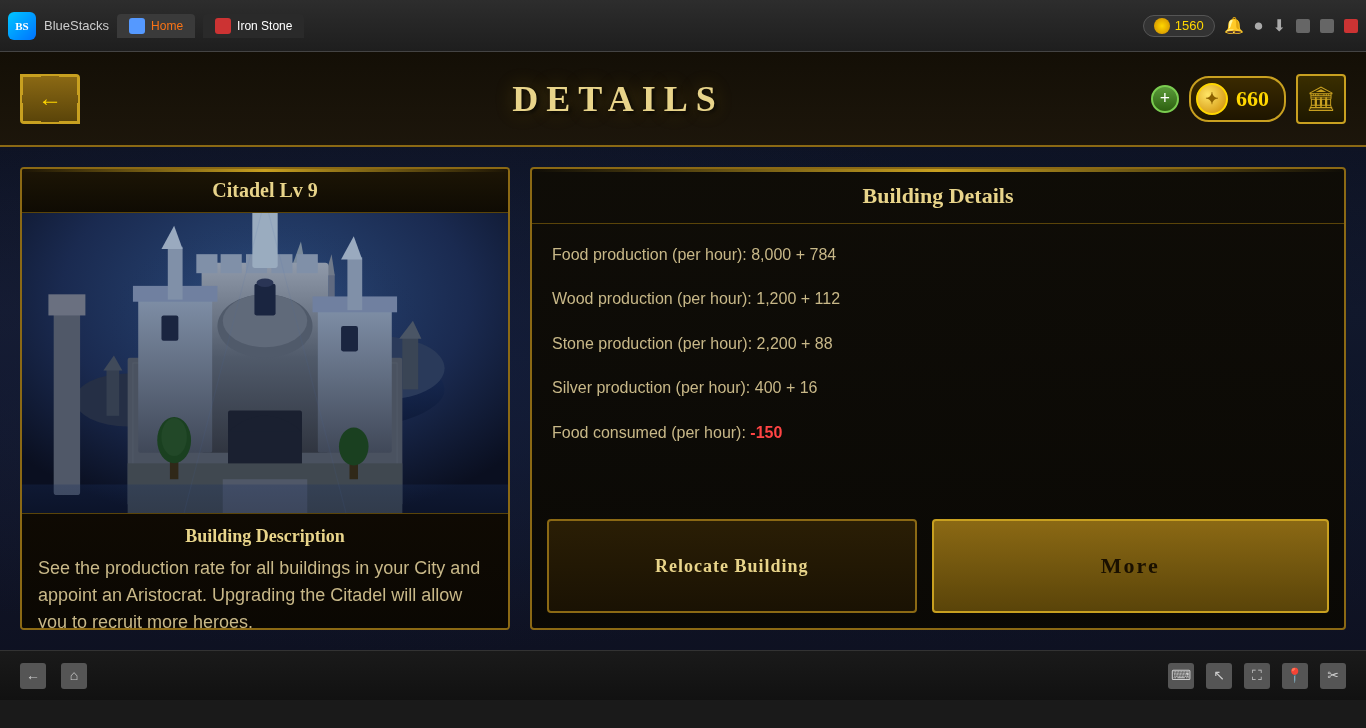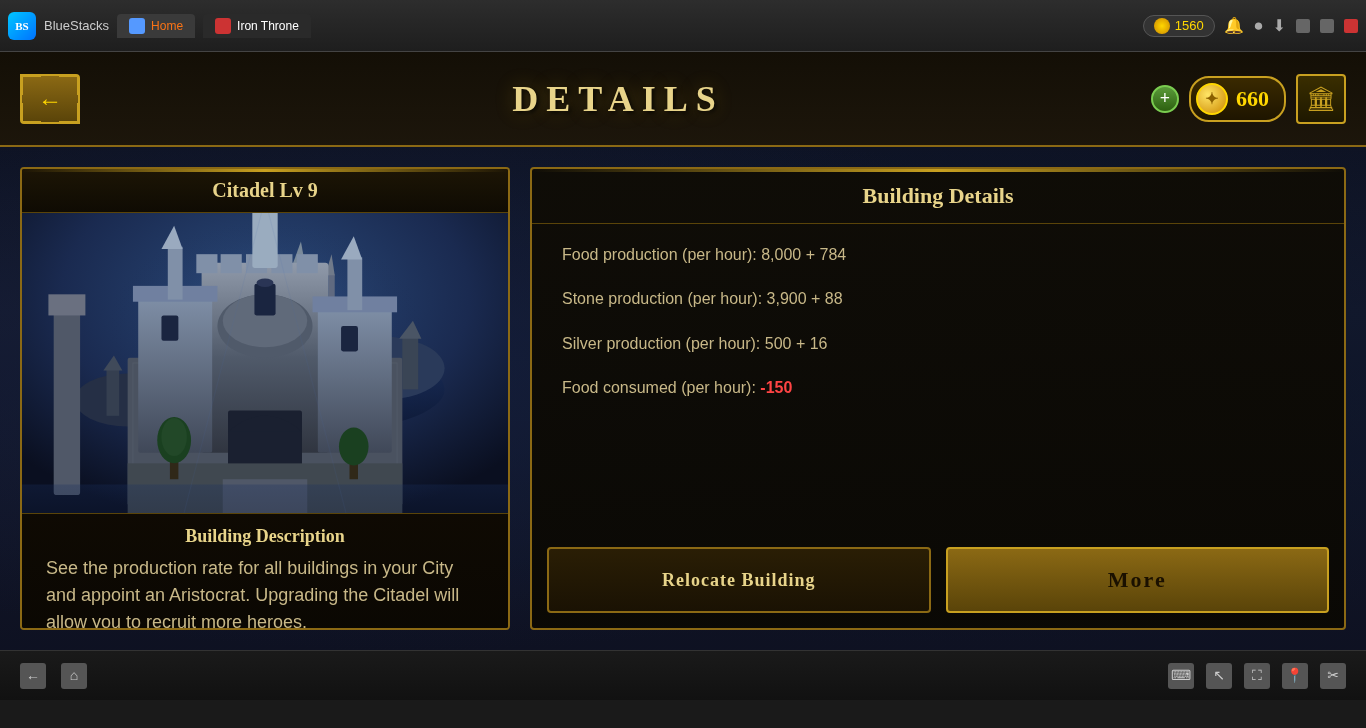--- a/index.html
+++ b/index.html
@@ -253,21 +253,21 @@
       align-items: center;
       justify-content: center;
       position: relative;
       overflow: hidden;
       min-height: 300px;
     }
 
     .desc-section {
       background: linear-gradient(180deg, rgba(15,10,3,0.95), rgba(10,7,2,0.95));
       border-top: 1px solid #5a4409;
-      padding: 12px 24px;
+      padding: 12px 16px;
     }
     .desc-title {
       text-align: center;
       font-size: 18px;
       color: #e8d48a;
       font-weight: bold;
       margin-bottom: 8px;
       font-family: 'Times New Roman', serif;
     }
     .desc-text {
@@ -302,21 +302,21 @@
       padding: 14px;
       font-size: 22px;
       color: #e8d48a;
       font-weight: bold;
       font-family: 'Times New Roman', serif;
       border-bottom: 1px solid #5a4409;
     }
 
     .details-content {
       flex: 1;
-      padding: 20px 30px;
+      padding: 20px 20px;
       display: flex;
       flex-direction: column;
       gap: 22px;
     }
 
     .detail-row {
       font-size: 16px;
       color: #c8b888;
       font-family: Arial, sans-serif;
       line-height: 1.4;
@@ -343,21 +343,21 @@
       font-size: 18px;
       font-weight: bold;
       font-family: 'Times New Roman', serif;
       cursor: pointer;
       text-align: center;
       letter-spacing: 1px;
     }
 
     .btn-more {
       flex: 1;
-      padding: 18px;
+      padding: 32px;
       background: linear-gradient(180deg, #8b6914, #5a4409);
       border: 2px solid #c8a020;
       border-radius: 4px;
       color: #1a1000;
       font-size: 22px;
       font-weight: bold;
       font-family: 'Times New Roman', serif;
       cursor: pointer;
       text-align: center;
       letter-spacing: 2px;
@@ -405,21 +405,21 @@
   <div class="bs-logo">BS</div>
   <span class="titlebar-text">BlueStacks</span>
 
   <div class="titlebar-tab">
     <span class="home-icon"></span>
     <span>Home</span>
   </div>
 
   <div class="titlebar-tab active">
     <span class="game-icon"></span>
-    <span>Iron Throne</span>
+    <span>Iron Stone</span>
   </div>
 
   <div class="titlebar-spacer"></div>
 
   <div class="titlebar-controls">
     <div class="currency-display">
       <span class="coin-icon"></span>
       <span>1560</span>
     </div>
     <span style="color:#aaa;font-size:16px;">🔔</span>
@@ -584,28 +584,31 @@
     <div class="details-panel">
 
       <div class="details-header">Building Details</div>
 
       <div class="details-content">
 
         <div class="detail-row">
           <span>Food production (per hour): 8,000 + 784</span>
         </div>
 
-
         <div class="detail-row">
-          <span>Stone production (per hour): 3,900 + 88</span>
+          <span>Wood production (per hour): 1,200 + 112</span>
         </div>
 
-
         <div class="detail-row">
-          <span>Silver production (per hour): 500 + 16</span>
+          <span>Stone production (per hour): 2,200 + 88</span>
+        </div>
+
+
+        <div class="detail-row">
+          <span>Silver production (per hour): 400 + 16</span>
         </div>
 
         <div class="detail-row">
           <span>Food consumed (per hour): </span><span class="negative">-150</span>
         </div>
 
       </div>
 
       <div class="details-buttons">
         <button class="btn-relocate">Relocate Building</button>

